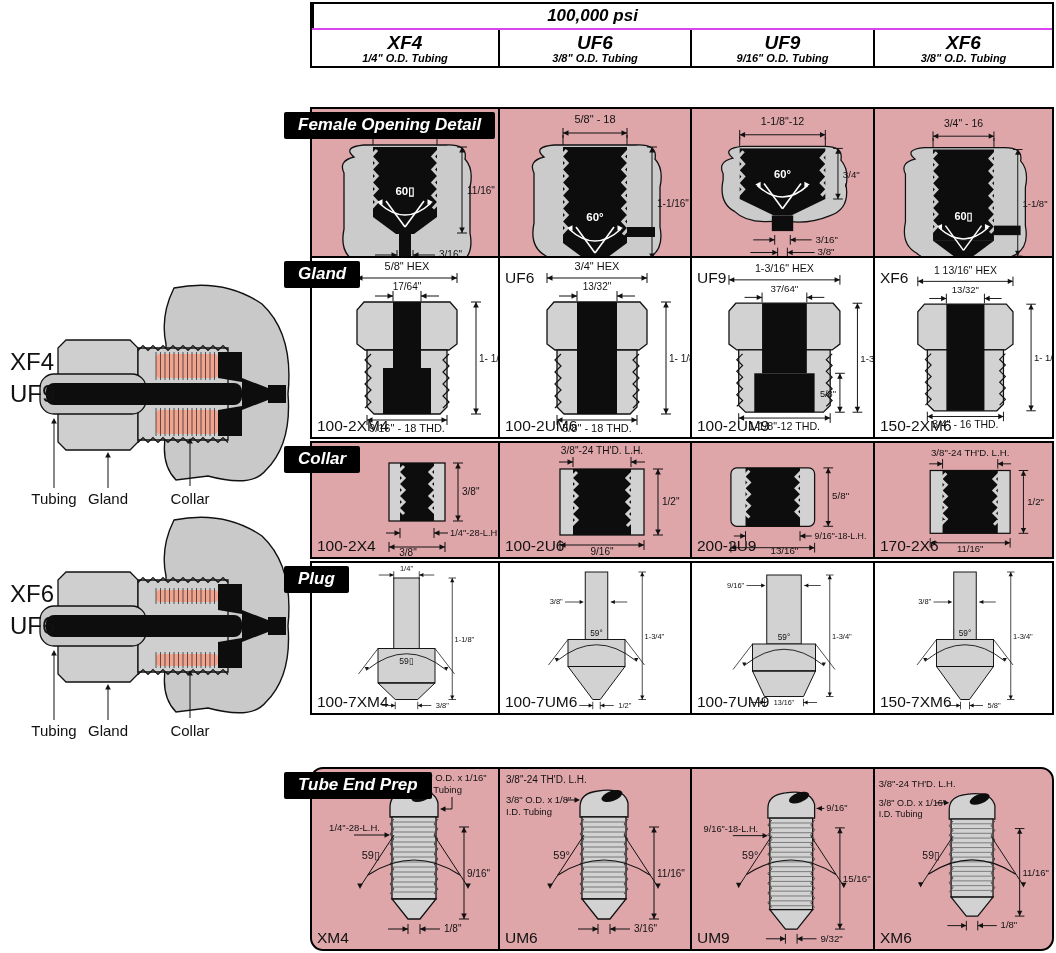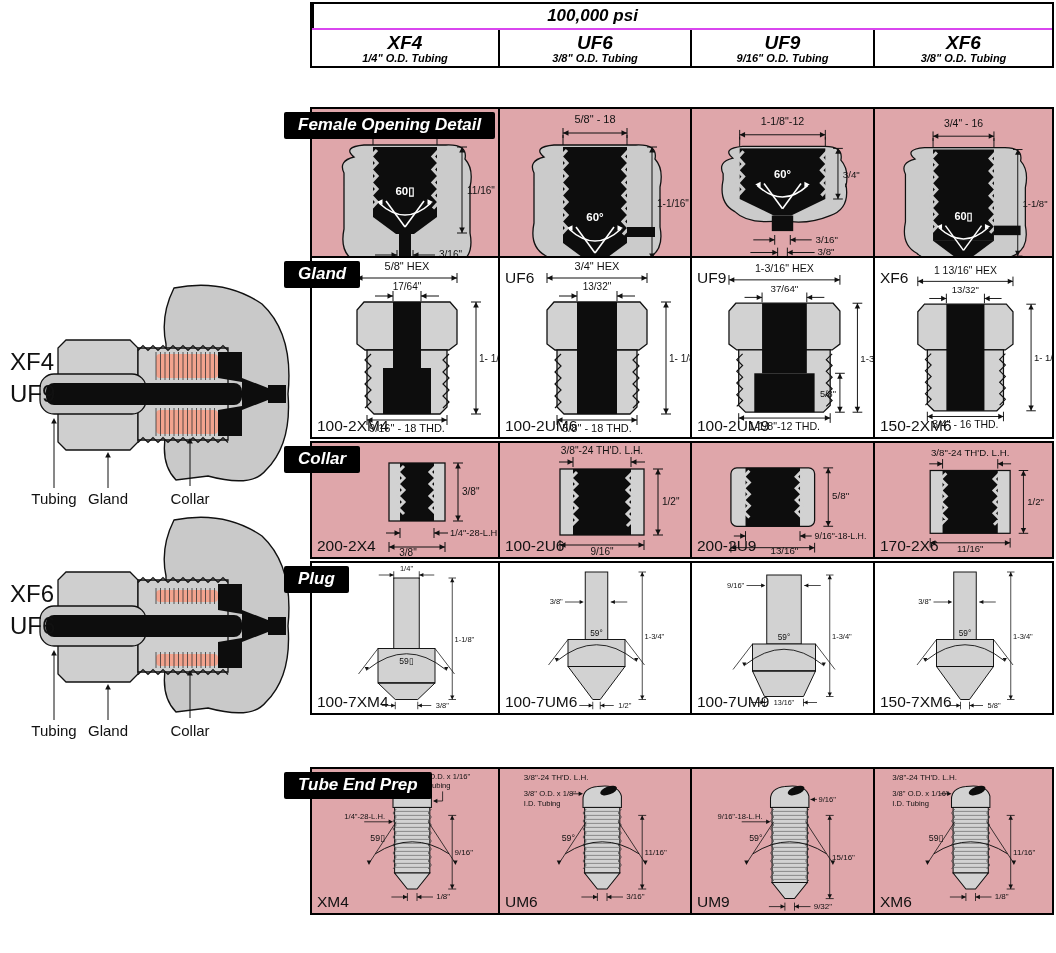--- a/index.html
+++ b/index.html
@@ -24,21 +24,21 @@
   .psirow div:last-child{border-left:2px solid #000;}
   .modelrow{display:grid;grid-template-columns:186px 192px 183px auto;height:38px;}
   .mcol{border-left:2px solid #000;display:flex;flex-direction:column;
         align-items:center;justify-content:center;line-height:1.05;}
   .mcol:first-child{border-left:none;}
   .mname{font-weight:bold;font-style:italic;font-size:19px;}
   .mtub{font-weight:bold;font-style:italic;font-size:11px;}
   
   #r0{top:70px;height:184px;margin-top:37px;} #r1{top:256px;height:183px;}
   #r2{top:441px;height:118px;} #r3{top:561px;height:154px;}
-  #r4{top:767px;height:148px;}
+  #r4{top:767px;height:184px;border-radius:13px;}
   
   .fig{position:absolute;left:6px;width:300px;height:232px;}
   #fig1{top:282px;} #fig2{top:514px;}
 </style>
 </head>
 <body>
 
 <div class="fig" id="fig1">
   <svg viewBox="0 0 300 232">
       <path d="M168,6 Q154,34 160,62 L160,150 Q154,182 170,198 L202,194 Q246,206 260,188 Q286,162 282,112 Q288,52 256,22 Q218,-4 168,6 Z" fill="#c9c9c9" stroke="#111" stroke-width="1.4"></path>
@@ -540,21 +540,21 @@
           <line x1="88" y1="85" x2="88" y2="95" stroke="#111" stroke-width="1"></line>
           <line x1="122" y1="85" x2="122" y2="95" stroke="#111" stroke-width="1"></line>
           <text x="138" y="93" font-size="9.3" fill="#111" text-anchor="start">1/4"-28-L.H.</text>
           <line x1="77" y1="104" x2="133" y2="104" stroke="#111" stroke-width="1"></line>
           <polygon points="77,104 82.5,101.2 82.5,106.8" fill="#111"></polygon>
           <polygon points="133,104 127.5,101.2 127.5,106.8" fill="#111"></polygon>
           <line x1="77" y1="99" x2="77" y2="109" stroke="#111" stroke-width="1"></line>
           <line x1="133" y1="99" x2="133" y2="109" stroke="#111" stroke-width="1"></line>
           <text x="96" y="113" font-size="10" fill="#111" text-anchor="middle">3/8"</text>
         </svg>
-        <div class="part">200-2X4</div>
+        <div class="part">100-2X4</div>
       </div>
     <div class="cell">
         <svg viewBox="0 0 186 114">
           <text x="100" y="11" font-size="10.2" fill="#111" text-anchor="middle">3/8"-24 TH'D. L.H.</text>
           <line x1="57" y1="19" x2="71" y2="19" stroke="#111" stroke-width="1"></line>
           <polygon points="71,19 65.5,16.2 65.5,21.8" fill="#111"></polygon>
           <line x1="129" y1="19" x2="143" y2="19" stroke="#111" stroke-width="1"></line>
           <polygon points="129,19 134.5,16.2 134.5,21.8" fill="#111"></polygon>
           <line x1="71" y1="14" x2="71" y2="24" stroke="#111" stroke-width="1"></line>
           <line x1="129" y1="14" x2="129" y2="24" stroke="#111" stroke-width="1"></line>

